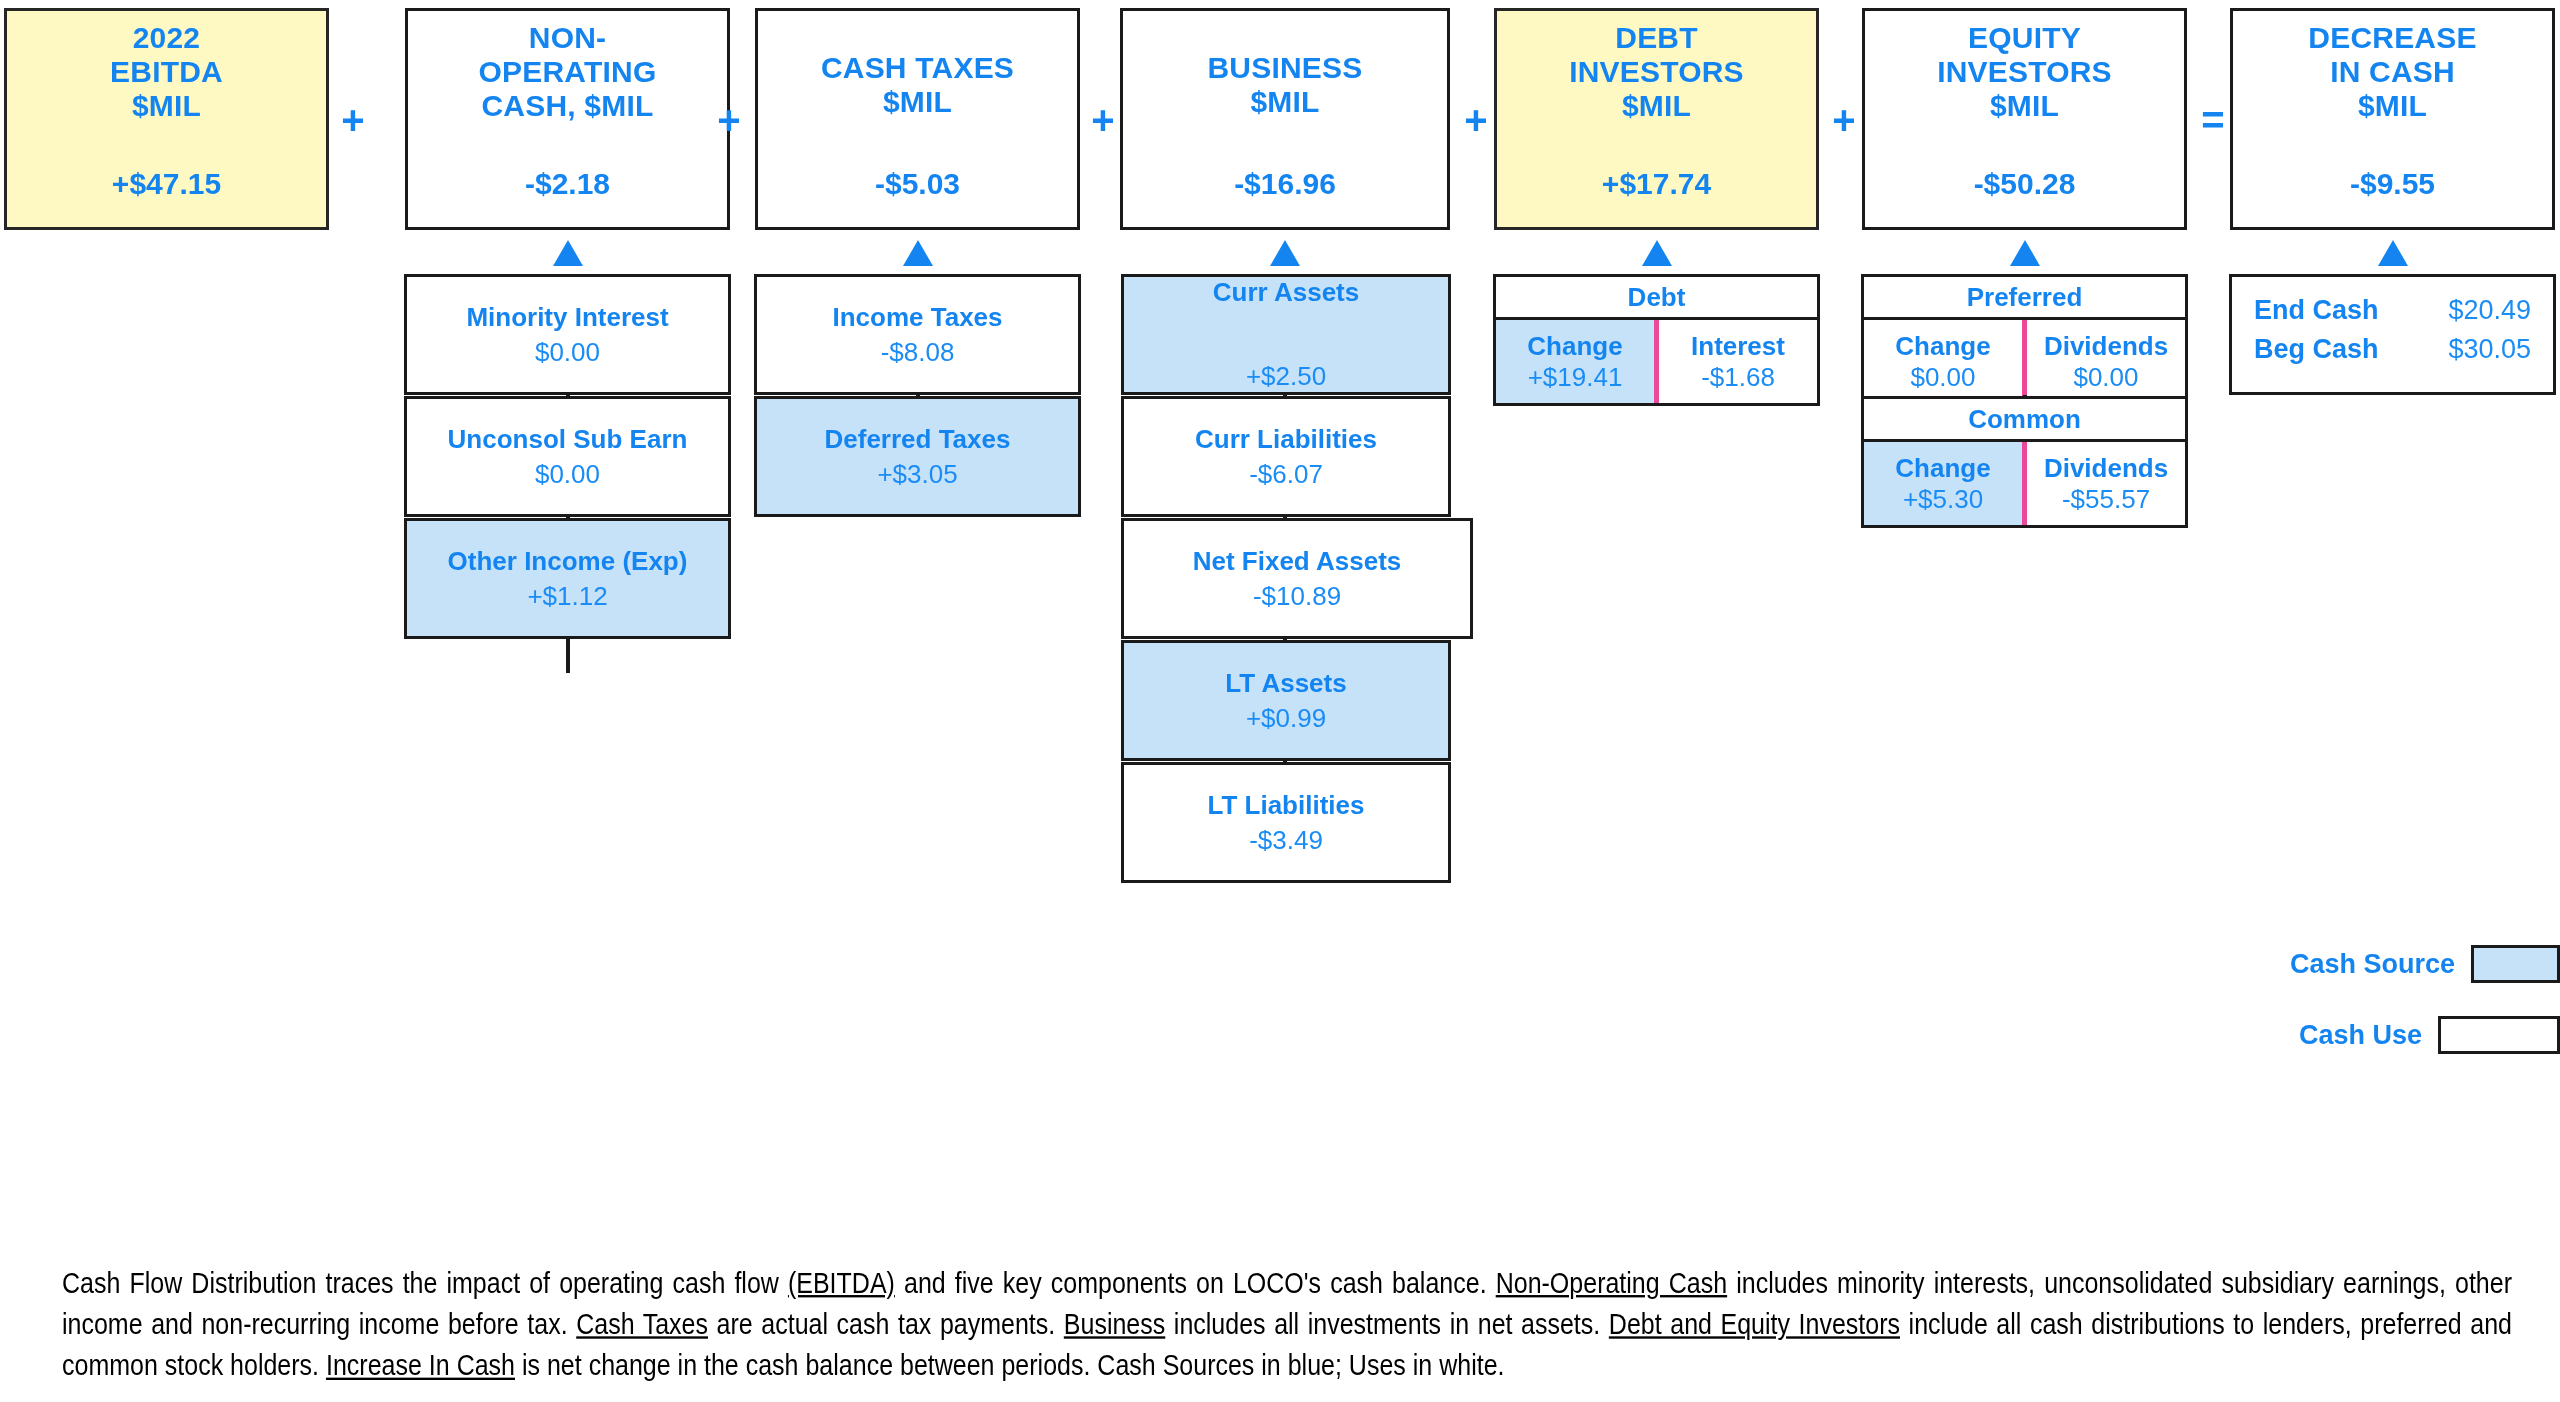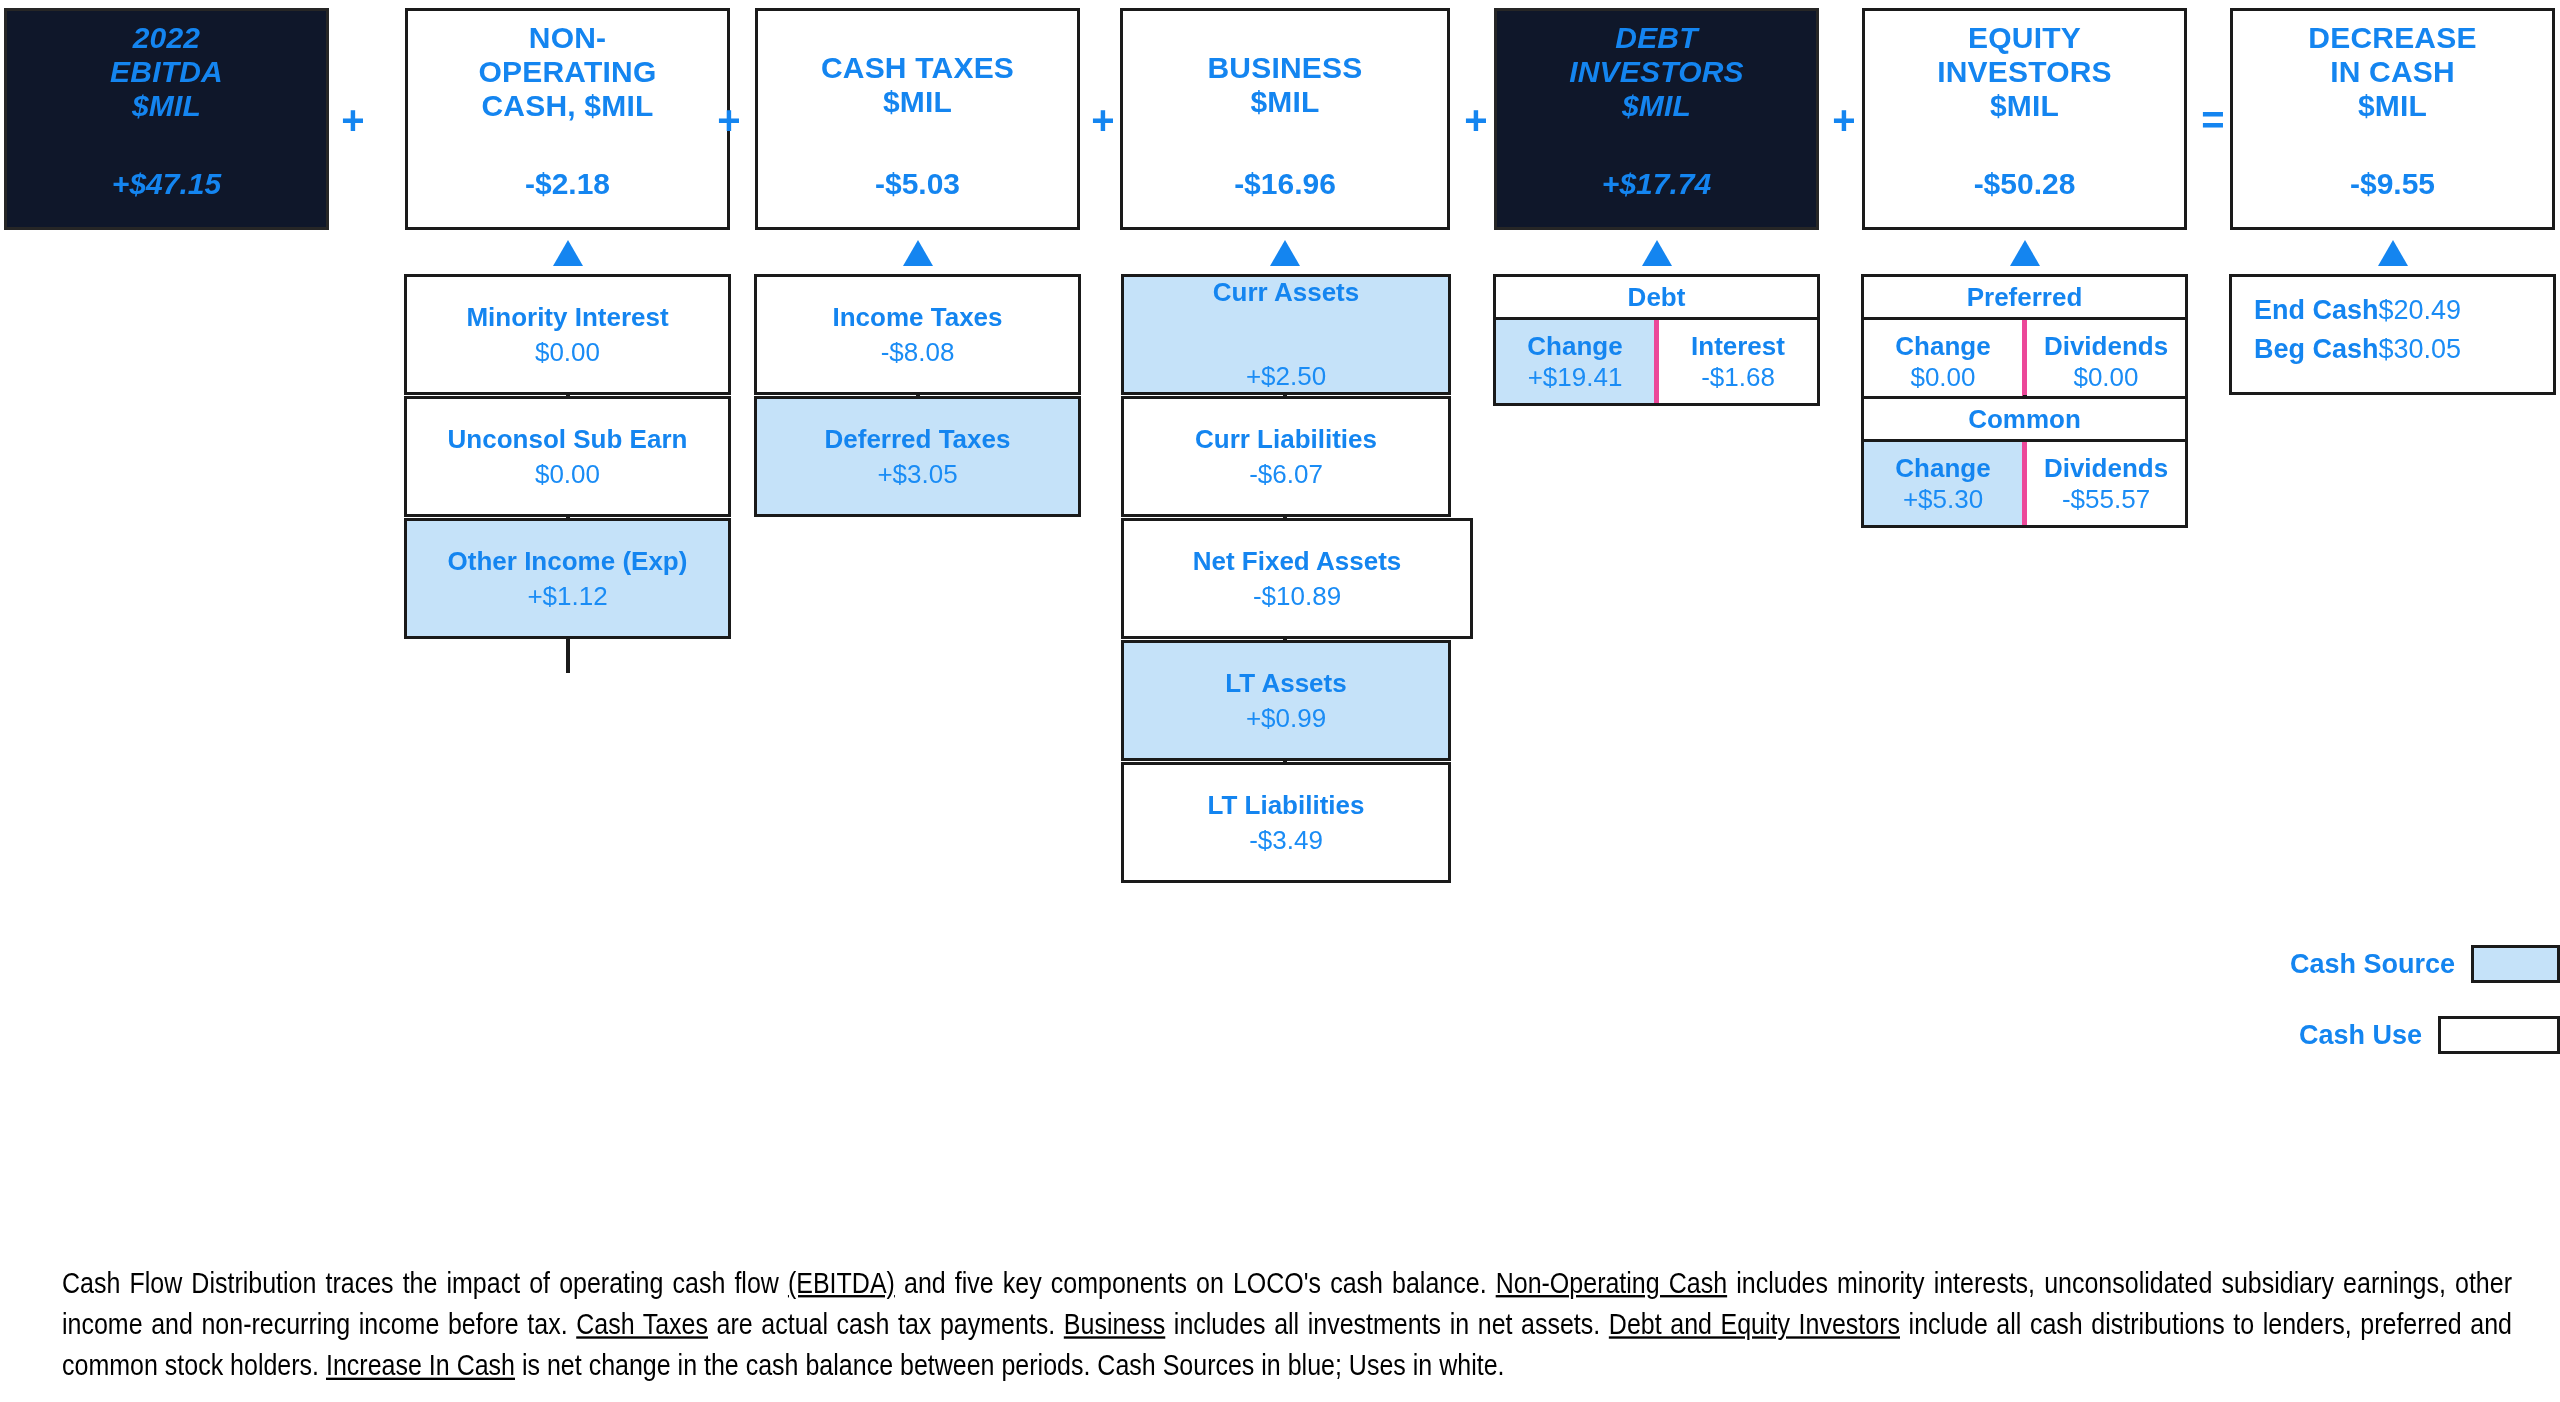--- a/index.html
+++ b/index.html
@@ -36,21 +36,21 @@
     height: 222px;
     border: 3px solid #1a1a1a;
     background: #ffffff;
     display: flex;
     flex-direction: column;
     align-items: center;
     justify-content: flex-start;
     padding-top: 10px;
     position: relative;
   }
-  .hdr.src { background: #0f172a; border-color: #262626; font-style: italic; }
+  .hdr.src { background: #fef9c3; border-color: #262626; }
 
   .hdr-title {
     color: #1485f0;
     font-weight: bold;
     font-size: 30px;
     line-height: 34px;
     text-align: center;
     letter-spacing: 0.2px;
     width: 100%;
   }
@@ -171,20 +171,21 @@
     box-sizing: border-box;
     position: absolute;
     width: 327px;
     height: 121px;
     border: 3px solid #1a1a1a;
     background: #ffffff;
     padding: 18px 22px 0 22px;
   }
   .cashrow {
     display: flex;
+    justify-content: space-between;
     align-items: baseline;
     margin-bottom: 8px;
   }
   .cash-label {
     color: #1485f0;
     font-weight: bold;
     font-size: 27px;
   }
   .cash-val {
     color: #1a8cf5;

